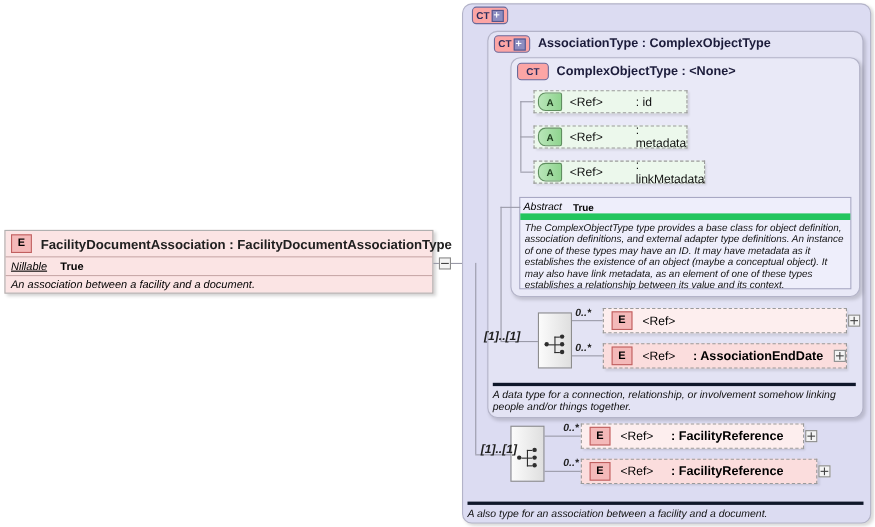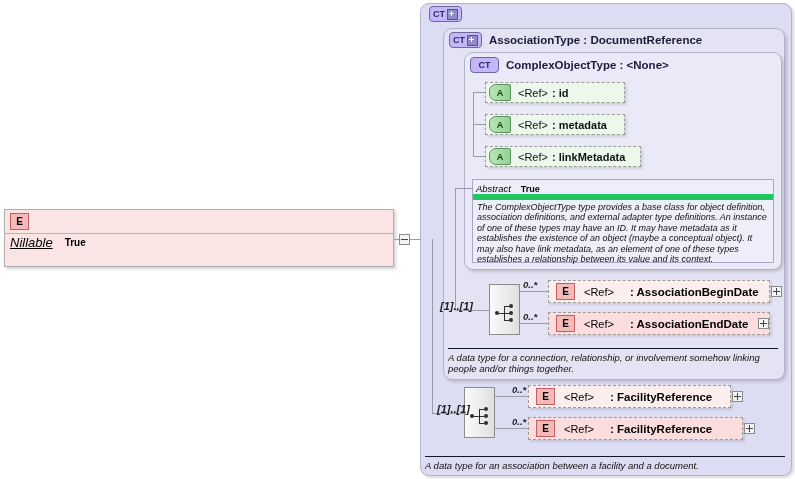--- a/index.html
+++ b/index.html
@@ -39,21 +39,21 @@
   }
   #left-element .title {
     margin-left: 8px; font-size: 12px; font-weight: bold; color: #202020;
     white-space: nowrap;
   }
   #left-element .prop-row {
     border-top: 1px solid #c9a9a9;
     height: 16px; display: flex; align-items: center; padding-left: 5px;
   }
   #left-element .prop-key {
-    font-style: italic; font-size: 13px; text-decoration: underline;
+    font-style: italic; font-size: 10px; text-decoration: underline;
   }
   #left-element .prop-val {
     margin-left: 12px; font-size: 10px; font-weight: bold;
   }
   #left-element .doc-row {
     border-top: 1px solid #c9a9a9;
     height: 17px; display: flex; align-items: center; padding-left: 5px;
     font-style: italic; font-size: 10px;
   }
 
@@ -92,21 +92,21 @@
   #panel-inner {
     left: 464px; top: 52px; width: 318px; height: 218px;
     background: #e9e9f7;
   }
   .panel-title {
     position: absolute; display: flex; align-items: center;
     white-space: nowrap;
   }
   .badge-ct {
     height: 14px; min-width: 21px;
-    background: #c4b5fd;
+    background: #fca5a5;
     border: 1px solid #6a6a9a;
     border-radius: 4px;
     display: flex; align-items: center; justify-content: center;
     padding: 0 3px;
     font-size: 9px; font-weight: bold; color: #2c2c5c;
     letter-spacing: 0px;
   }
   .badge-ct .plus {
     width: 9px; height: 9px;
     margin-left: 2px;
@@ -140,21 +140,21 @@
     background: linear-gradient(to right, #b9e6b9, #8fd48f);
     border: 1px solid #5f8f5f;
     border-radius: 7px 2px 2px 7px;
     display: flex; align-items: center; justify-content: center;
     font-size: 9px; font-weight: bold; color: #1c3b1c;
   }
   .attr-box .ref {
     margin-left: 7px; font-size: 11px; color: #111;
   }
   .attr-box .nm {
-    margin-left: 4px; font-size: 11px; font-weight: bold; color: #111;
+    margin-left: 30px; font-size: 11px; font-weight: normal; color: #111;
   }
 
   
   #abstract-block {
     left: 472px; top: 179px; width: 302px; height: 84px;
     background: #eeeefb;
     border: 1px solid #a8a8c4;
   }
   #abstract-block .arow {
     height: 14px; display: flex; align-items: flex-end; padding-left: 3px;
@@ -203,36 +203,38 @@
     white-space: nowrap;
   }
   .card {
     font-style: italic; font-size: 11px; font-weight: bold; color: #202020;
     white-space: nowrap;
   }
 
   
   .doc-line {
     font-style: italic; font-size: 9.5px; color: #111;
-    border-top: 1px solid #0f172a;
+    border-top: 3px solid #0f172a;
     padding-top: 3px;
     line-height: 11px;
   }
 </style>
 </head>
 <body>
 
 <div class="abs" id="left-element">
   <div class="hdr">
     <div class="badge-e">E</div>
+    <div class="title">FacilityDocumentAssociation  : FacilityDocumentAssociationType</div>
   </div>
   <div class="prop-row">
     <span class="prop-key">Nillable</span>
     <span class="prop-val">True</span>
   </div>
+  <div class="doc-row">An association between a facility and a document.</div>
 </div>
 
 <div class="abs toggle-box" style="left:399px; top:234px;">
   <div class="glyph-h"></div>
 </div>
 <div class="abs ln-h" style="left:394px; top:239px; width:5px;"></div>
 <div class="abs ln-h" style="left:410px; top:239px; width:30px;"></div>
 
 <div class="abs panel" id="panel-outer"></div>
 <div class="panel-title" style="left:429px; top:6px;">
@@ -241,21 +243,21 @@
       <span class="plus"></span>
   </div>
 </div>
 
 <div class="abs panel" id="panel-mid"></div>
 <div class="panel-title" style="left:449px; top:32px;">
   <div class="badge-ct">
     <span>CT</span>
       <span class="plus"></span>
   </div>
-  <div class="ptxt">AssociationType : DocumentReference</div>
+  <div class="ptxt">AssociationType : ComplexObjectType</div>
 </div>
 
 <div class="abs panel" id="panel-inner"></div>
 <div class="panel-title" style="left:470px; top:57px;">
   <div class="badge-ct">
     <span>CT</span>
   </div>
   <div class="ptxt">ComplexObjectType : &lt;None&gt;</div>
 </div>
 
@@ -308,21 +310,20 @@
 <div class="abs card" style="left:440px; top:300px;">[1]..[1]</div>
 
 <div class="abs ln-h" style="left:520px; top:291px; width:28px;"></div>
 <div class="abs ln-h" style="left:520px; top:323px; width:28px;"></div>
 <div class="abs occ" style="left:523px; top:279px;">0..*</div>
 <div class="abs occ" style="left:523px; top:311px;">0..*</div>
 
 <div class="abs el-box lighter" style="left:548px; top:280px; width:222px;">
   <div class="badge-e">E</div>
   <span class="ref">&lt;Ref&gt;</span>
-  <span class="nm">: AssociationBeginDate</span>
 </div>
 <div class="abs toggle-box" style="left:771px; top:286px;">
   <div class="glyph-h"></div>
     <div class="glyph-v"></div>
 </div>
 
 <div class="abs el-box" style="left:548px; top:312px; width:222px;">
   <div class="badge-e">E</div>
   <span class="ref">&lt;Ref&gt;</span>
   <span class="nm">: AssociationEndDate</span>
@@ -370,13 +371,13 @@
 <div class="abs el-box" style="left:528px; top:417px; width:215px;">
   <div class="badge-e">E</div>
   <span class="ref">&lt;Ref&gt;</span>
   <span class="nm">: FacilityReference</span>
 </div>
 <div class="abs toggle-box" style="left:744px; top:423px;">
   <div class="glyph-h"></div>
     <div class="glyph-v"></div>
 </div>
 
-<div class="abs doc-line" style="left:425px; top:456px; width:360px;">A data type for an association between a facility and a document.</div>
+<div class="abs doc-line" style="left:425px; top:456px; width:360px;">A also type for an association between a facility and a document.</div>
 
 </body></html>

